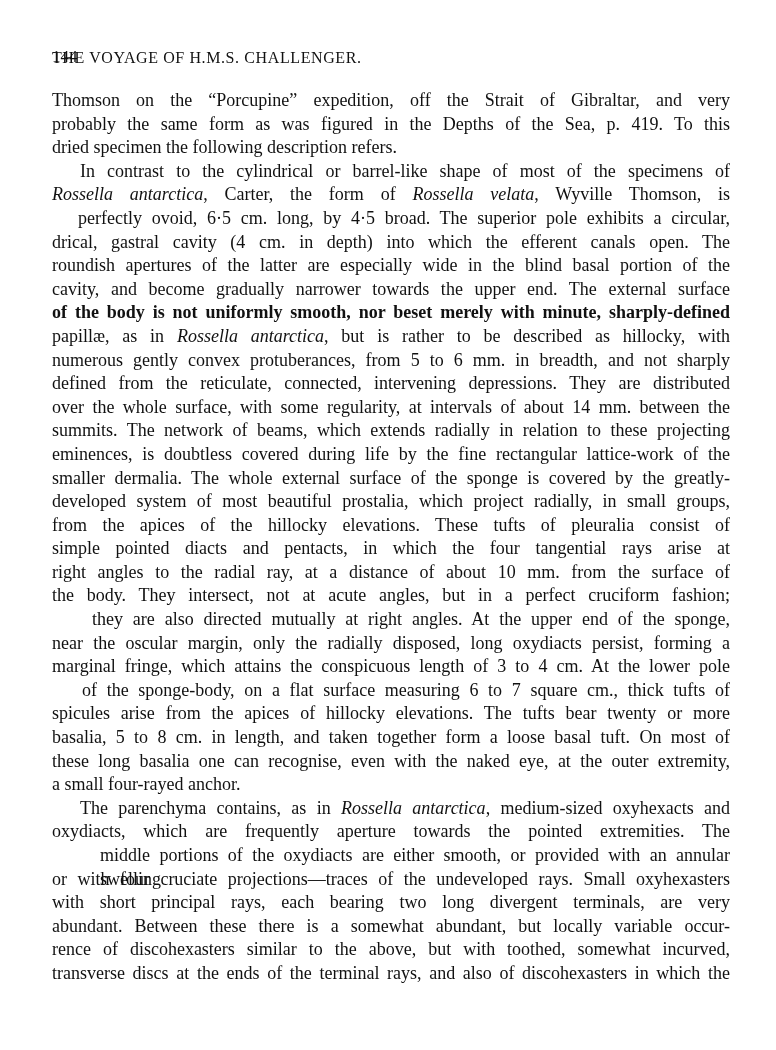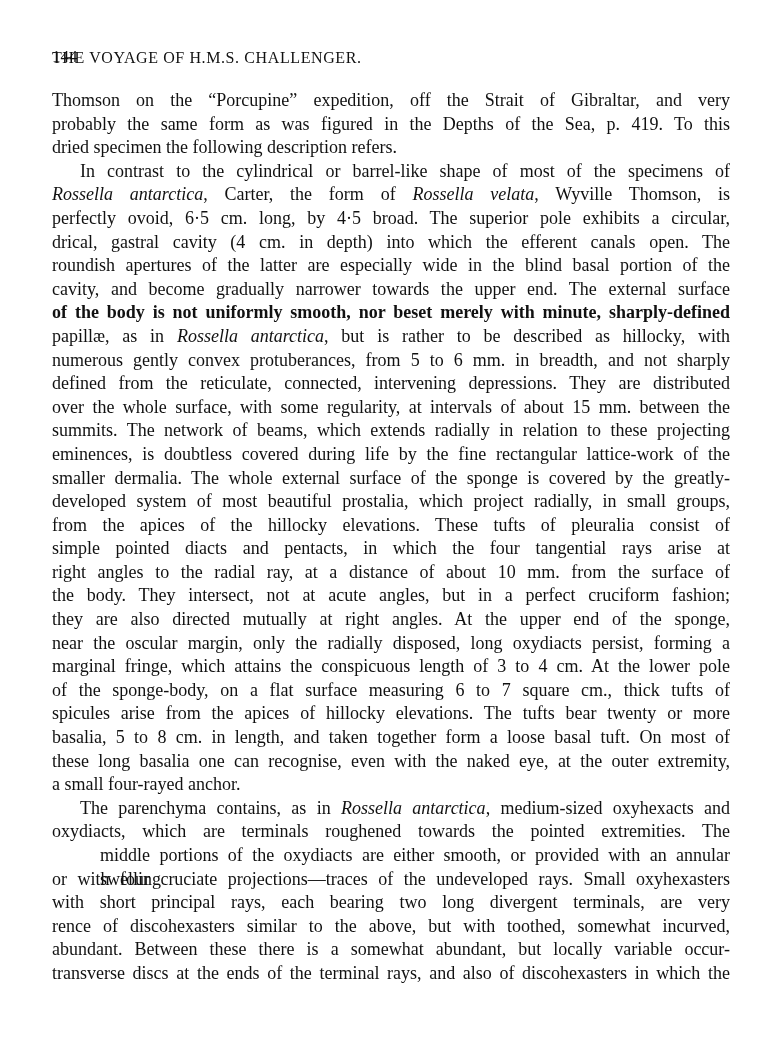--- a/index.html
+++ b/index.html
@@ -28,50 +28,50 @@
   </div>
   <div class="body" id="body">
       <div>
         <div class="line" style="white-space: normal;"><span>Thomson on the “Porcupine” expedition, off the Strait of Gibraltar, and very</span></div>
         <div class="line" style="white-space: normal;"><span>probably the same form as was figured in the Depths of the Sea, p. 419. To this</span></div>
         <div class="line last" style="white-space: normal;"><span>dried specimen the following description refers.</span></div>
       </div>
       <div>
         <div class="line indent" style="white-space: normal;"><span>In contrast to the cylindrical or barrel-like shape of most of the specimens of</span></div>
         <div class="line" style="white-space: normal;"><span><i>Rossella antarctica</i>, Carter, the form of <i>Rossella velata</i>, Wyville Thomson, is</span></div>
-        <div class="line" style="white-space: normal;"><span>perfectly ovoid, 6·5 cm. long, by 4·5 broad. The superior pole exhibits a circular,</span></div>
+        <div class="line" style="white-space: normal; margin-left: 26px;"><span>perfectly ovoid, 6·5 cm. long, by 4·5 broad. The superior pole exhibits a circular,</span></div>
         <div class="line" style="white-space: normal;"><span>drical, gastral cavity (4 cm. in depth) into which the efferent canals open. The</span></div>
         <div class="line" style="white-space: normal;"><span>roundish apertures of the latter are especially wide in the blind basal portion of the</span></div>
         <div class="line" style="white-space: normal;"><span>cavity, and become gradually narrower towards the upper end. The external surface</span></div>
         <div class="line" style="white-space: normal; font-weight: bold;"><span>of the body is not uniformly smooth, nor beset merely with minute, sharply-defined</span></div>
         <div class="line" style="white-space: normal;"><span>papillæ, as in <i>Rossella antarctica</i>, but is rather to be described as hillocky, with</span></div>
         <div class="line" style="white-space: normal;"><span>numerous gently convex protuberances, from 5 to 6 mm. in breadth, and not sharply</span></div>
         <div class="line" style="white-space: normal;"><span>defined from the reticulate, connected, intervening depressions. They are distributed</span></div>
-        <div class="line" style="white-space: normal;"><span>over the whole surface, with some regularity, at intervals of about 15 mm. between the</span></div>
+        <div class="line" style="white-space: normal;"><span>over the whole surface, with some regularity, at intervals of about 14 mm. between the</span></div>
         <div class="line" style="white-space: normal;"><span>summits. The network of beams, which extends radially in relation to these projecting</span></div>
         <div class="line" style="white-space: normal;"><span>eminences, is doubtless covered during life by the fine rectangular lattice-work of the</span></div>
         <div class="line" style="white-space: normal;"><span>smaller dermalia. The whole external surface of the sponge is covered by the greatly-</span></div>
         <div class="line" style="white-space: normal;"><span>developed system of most beautiful prostalia, which project radially, in small groups,</span></div>
         <div class="line" style="white-space: normal;"><span>from the apices of the hillocky elevations. These tufts of pleuralia consist of</span></div>
         <div class="line" style="white-space: normal;"><span>simple pointed diacts and pentacts, in which the four tangential rays arise at</span></div>
         <div class="line" style="white-space: normal;"><span>right angles to the radial ray, at a distance of about 10 mm. from the surface of</span></div>
         <div class="line" style="white-space: normal;"><span>the body. They intersect, not at acute angles, but in a perfect cruciform fashion;</span></div>
-        <div class="line" style="white-space: normal;"><span>they are also directed mutually at right angles. At the upper end of the sponge,</span></div>
+        <div class="line" style="white-space: normal; margin-left: 40px;"><span>they are also directed mutually at right angles. At the upper end of the sponge,</span></div>
         <div class="line" style="white-space: normal;"><span>near the oscular margin, only the radially disposed, long oxydiacts persist, forming a</span></div>
         <div class="line" style="white-space: normal;"><span>marginal fringe, which attains the conspicuous length of 3 to 4 cm. At the lower pole</span></div>
-        <div class="line" style="white-space: normal;"><span>of the sponge-body, on a flat surface measuring 6 to 7 square cm., thick tufts of</span></div>
+        <div class="line" style="white-space: normal; margin-left: 30px;"><span>of the sponge-body, on a flat surface measuring 6 to 7 square cm., thick tufts of</span></div>
         <div class="line" style="white-space: normal;"><span>spicules arise from the apices of hillocky elevations. The tufts bear twenty or more</span></div>
         <div class="line" style="white-space: normal;"><span>basalia, 5 to 8 cm. in length, and taken together form a loose basal tuft. On most of</span></div>
         <div class="line" style="white-space: normal;"><span>these long basalia one can recognise, even with the naked eye, at the outer extremity,</span></div>
         <div class="line last" style="white-space: normal;"><span>a small four-rayed anchor.</span></div>
       </div>
       <div>
         <div class="line indent" style="white-space: normal;"><span>The parenchyma contains, as in <i>Rossella antarctica</i>, medium-sized oxyhexacts and</span></div>
-        <div class="line" style="white-space: normal;"><span>oxydiacts, which are terminals roughened towards the pointed extremities. The</span></div>
+        <div class="line" style="white-space: normal;"><span>oxydiacts, which are frequently aperture towards the pointed extremities. The</span></div>
         <div class="line" style="white-space: normal; margin-left: 48px;"><span>middle portions of the oxydiacts are either smooth, or provided with an annular swelling</span></div>
         <div class="line" style="white-space: normal;"><span>or with four cruciate projections—traces of the undeveloped rays. Small oxyhexasters</span></div>
         <div class="line" style="white-space: normal;"><span>with short principal rays, each bearing two long divergent terminals, are very</span></div>
+        <div class="line" style="white-space: normal;"><span>abundant. Between these there is a somewhat abundant, but locally variable occur-</span></div>
         <div class="line" style="white-space: normal;"><span>rence of discohexasters similar to the above, but with toothed, somewhat incurved,</span></div>
-        <div class="line" style="white-space: normal;"><span>abundant. Between these there is a somewhat abundant, but locally variable occur-</span></div>
         <div class="line" style="white-space: normal;"><span>transverse discs at the ends of the terminal rays, and also of discohexasters in which the</span></div>
       </div>
     </div>
 </div>
 
 </body></html>

